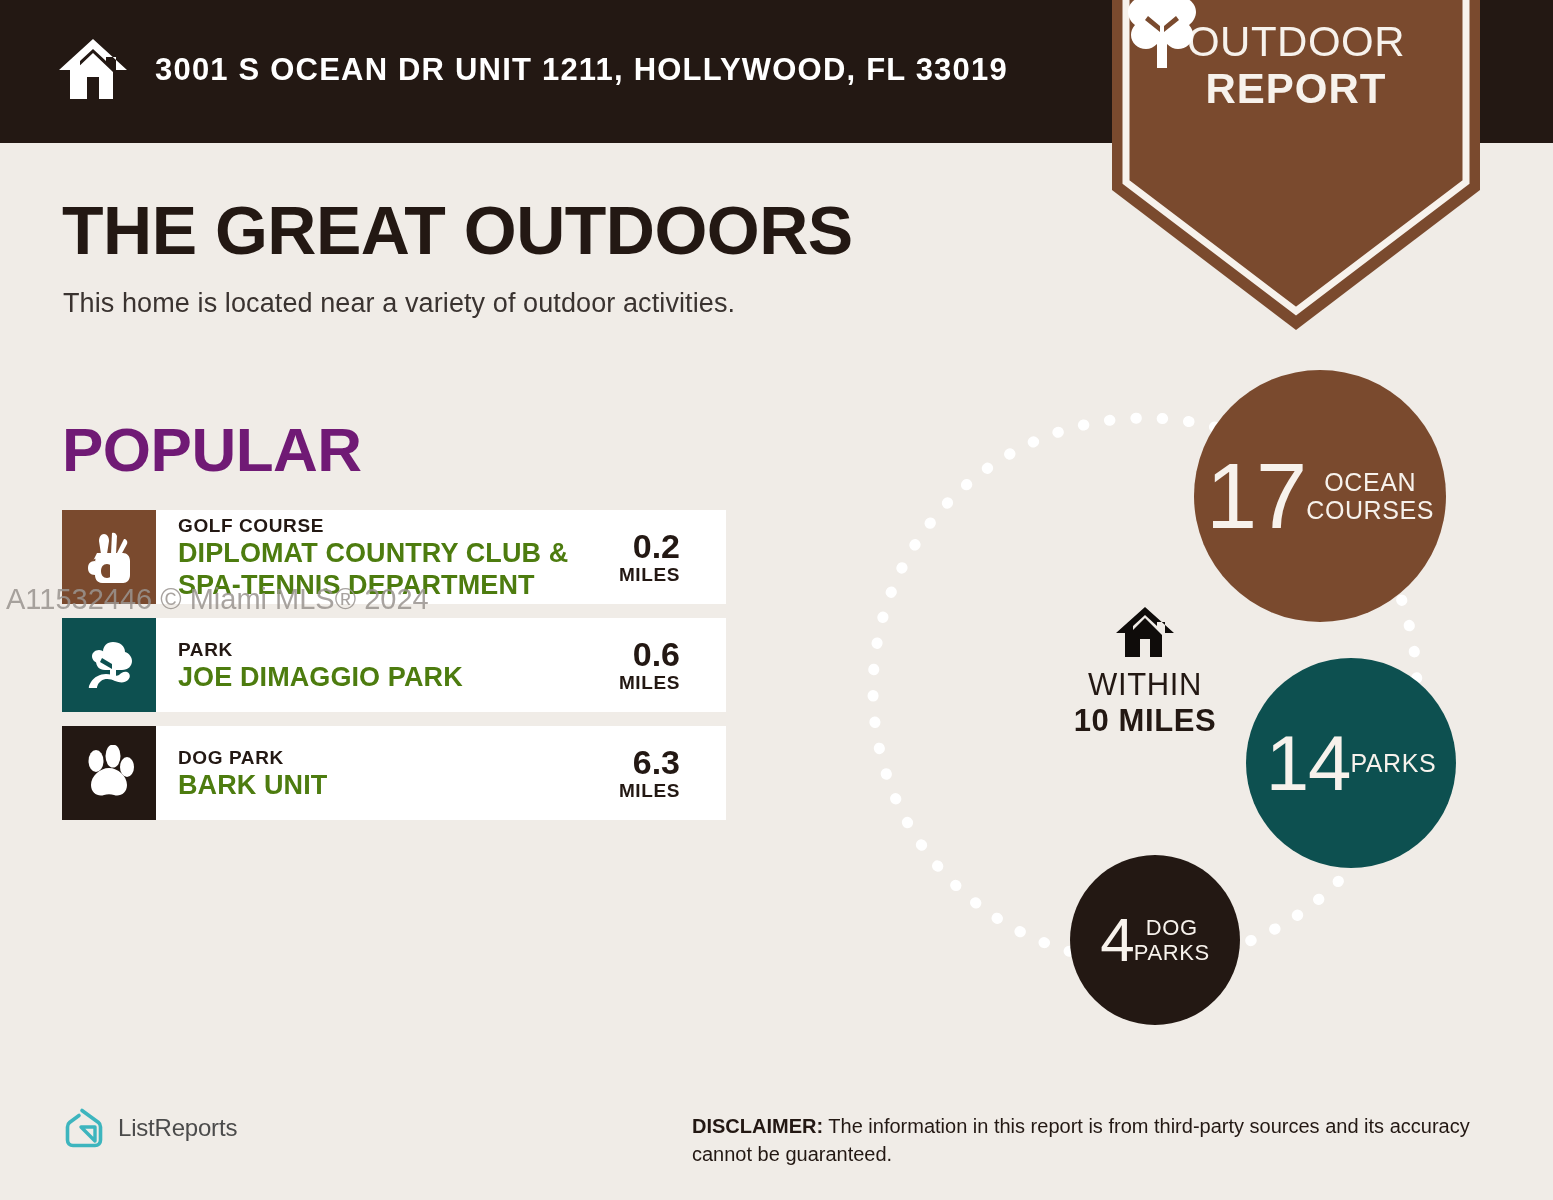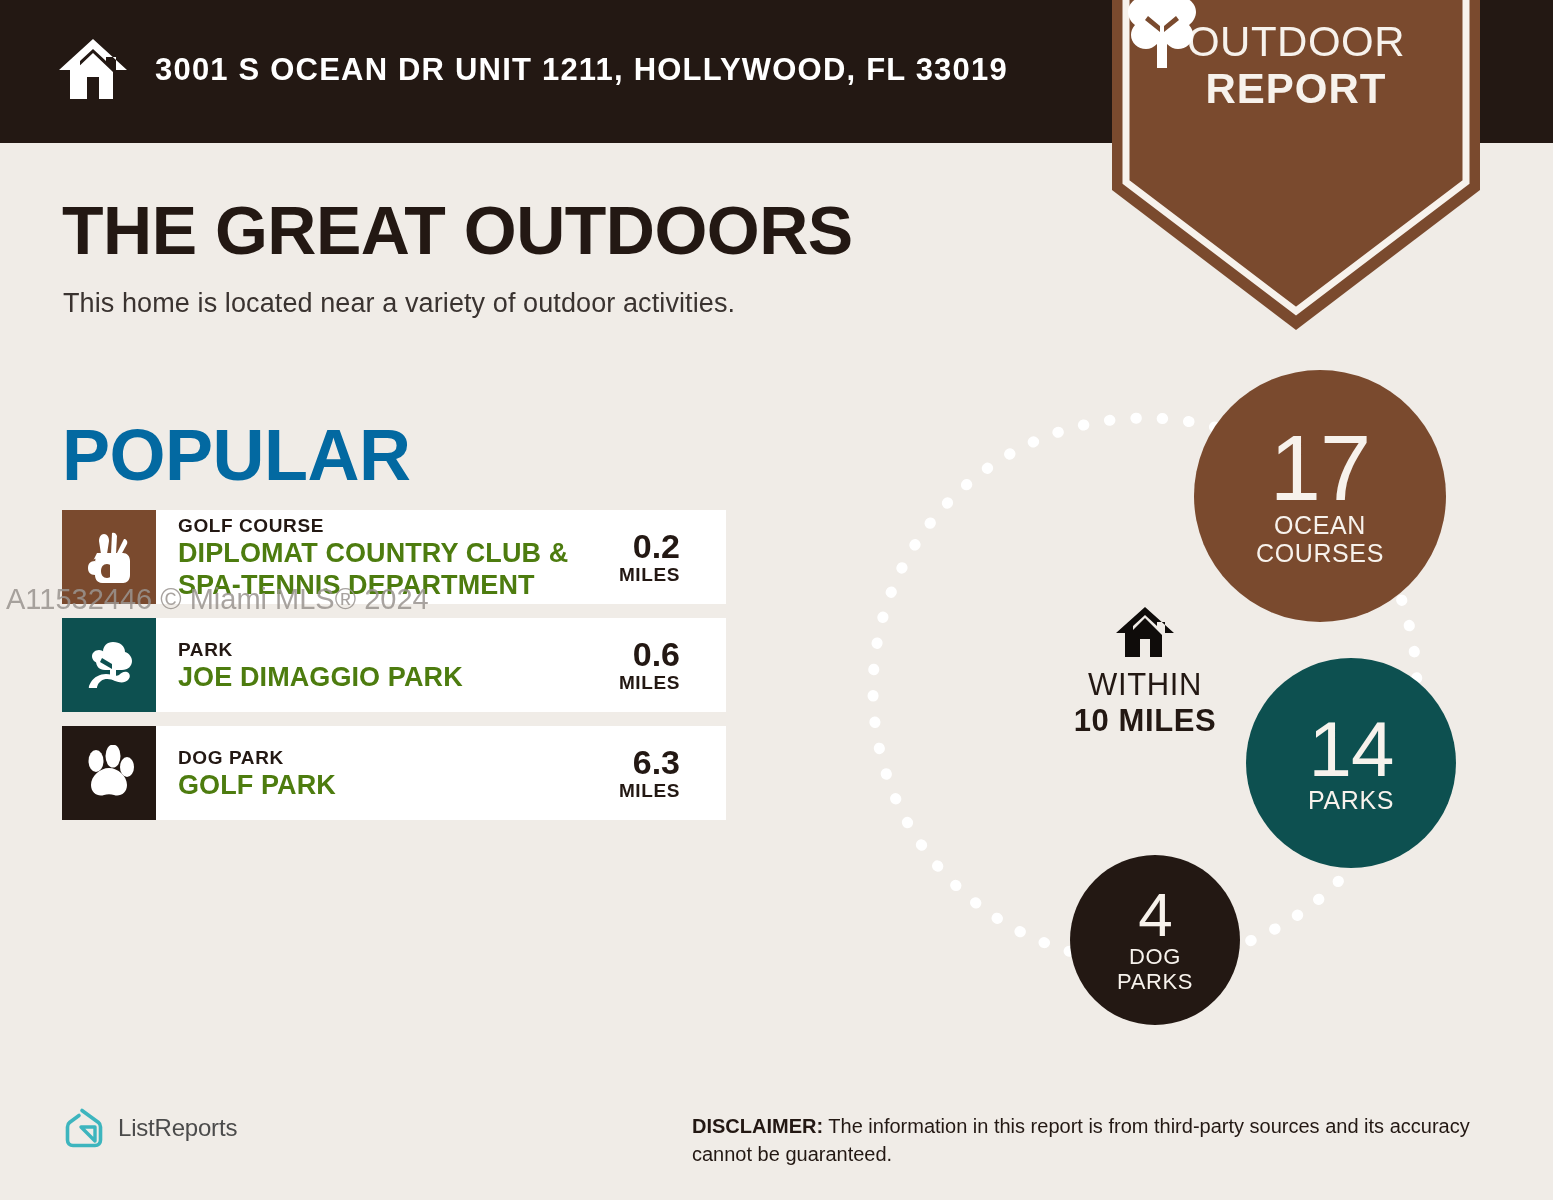--- a/index.html
+++ b/index.html
@@ -41,21 +41,21 @@
   #page-title{
     position:absolute;left:62px;top:191px;
     font-size:68px;font-weight:bold;color:#231813;letter-spacing:-0.5px;text-align:center;
   }
   #page-subtitle{
     position:absolute;left:63px;top:288px;
     font-size:27px;color:#3A3330;letter-spacing:0.1px;
   }
   #popular-title{
     position:absolute;left:62px;top:414px;
-    font-size:72px;font-weight:bold;color:#0369a1;letter-spacing:-0.5px;
+    font-size:62px;font-weight:bold;color:#701a75;letter-spacing:-0.5px;
   }
   
   #popular-list{position:absolute;left:62px;top:510px;width:664px;}
   .poi-row{
     position:relative;display:flex;height:94px;margin-bottom:14px;
     background:#FFFFFF;
   }
   .poi-icon-tile{
     width:94px;height:94px;flex:0 0 94px;
     display:flex;align-items:center;justify-content:center;
@@ -81,21 +81,21 @@
   }
   .poi-dist-unit{
     font-size:19px;font-weight:bold;color:#231813;letter-spacing:0.6px;
     line-height:22px;
   }
   
   #ring-area{position:absolute;left:820px;top:340px;width:700px;height:720px;}
   #ring-dots{position:absolute;left:0;top:0;}
   .stat-circle{
     position:absolute;border-radius:50%;
-    display:flex;flex-direction:column;align-items:center;justify-content:center;
+    display:flex;flex-direction:row;align-items:center;justify-content:center;
     color:#F7F2EC;text-align:center;
   }
   .stat-value{font-size:82px;font-weight:normal;line-height:80px;letter-spacing:-1px;}
   .stat-label{font-size:25px;font-weight:normal;line-height:28px;letter-spacing:0.6px;}
   #stat-golf{left:374px;top:30px;width:252px;height:252px;background:#7A4A2E;}
   #stat-golf .stat-value{font-size:92px;line-height:86px;}
   #stat-parks{left:426px;top:318px;width:210px;height:210px;background:#0D5050;text-align:center;}
   #stat-parks .stat-value{font-size:78px;line-height:74px;}
   #stat-dogparks{left:250px;top:515px;width:170px;height:170px;background:#231813;}
   #stat-dogparks .stat-value{font-size:62px;line-height:58px;}
@@ -210,21 +210,21 @@
       <svg width="54" height="56" viewBox="0 0 54 56">
         <ellipse cx="14" cy="16" rx="7.5" ry="11" fill="#FFFFFF"></ellipse>
         <ellipse cx="31" cy="11" rx="7.5" ry="11.5" fill="#FFFFFF"></ellipse>
         <ellipse cx="45" cy="22" rx="7" ry="10" fill="#FFFFFF"></ellipse>
         <path d="M27 23 C36 23 45 31 45 40 C45 48 38 52 32 50 C29 49 25 49 22 50 C16 52 9 48 9 40 C9 31 18 23 27 23 Z" fill="#FFFFFF"></path>
       </svg>
     </div>
     <div class="poi-body">
       <div class="poi-texts">
         <div class="poi-category">DOG PARK</div>
-        <div class="poi-name">GOLF PARK</div>
+        <div class="poi-name">BARK UNIT</div>
       </div>
       <div class="poi-dist">
         <div class="poi-dist-value">6.3</div>
         <div class="poi-dist-unit">MILES</div>
       </div>
     </div>
   </div>
 
 </div>
 

